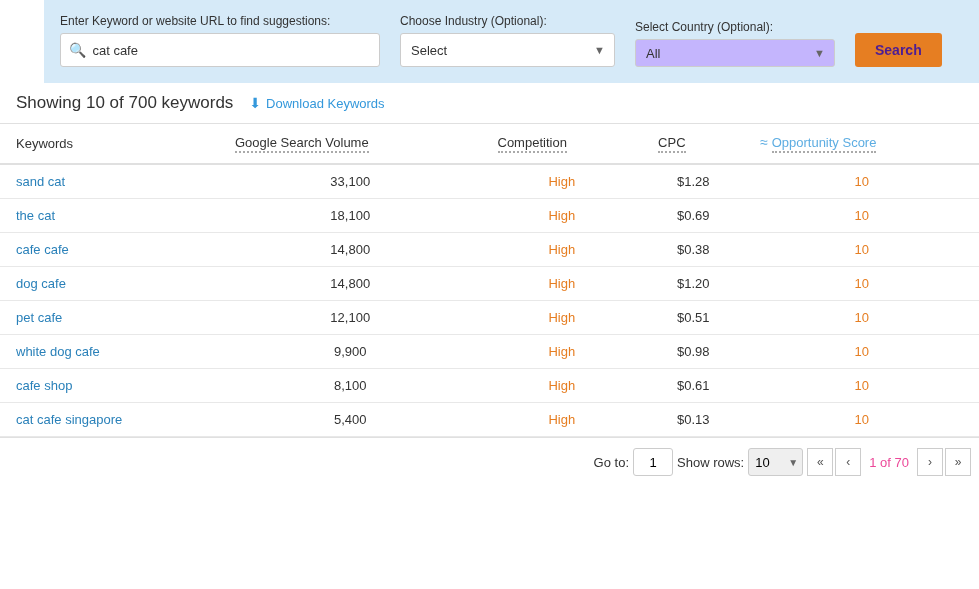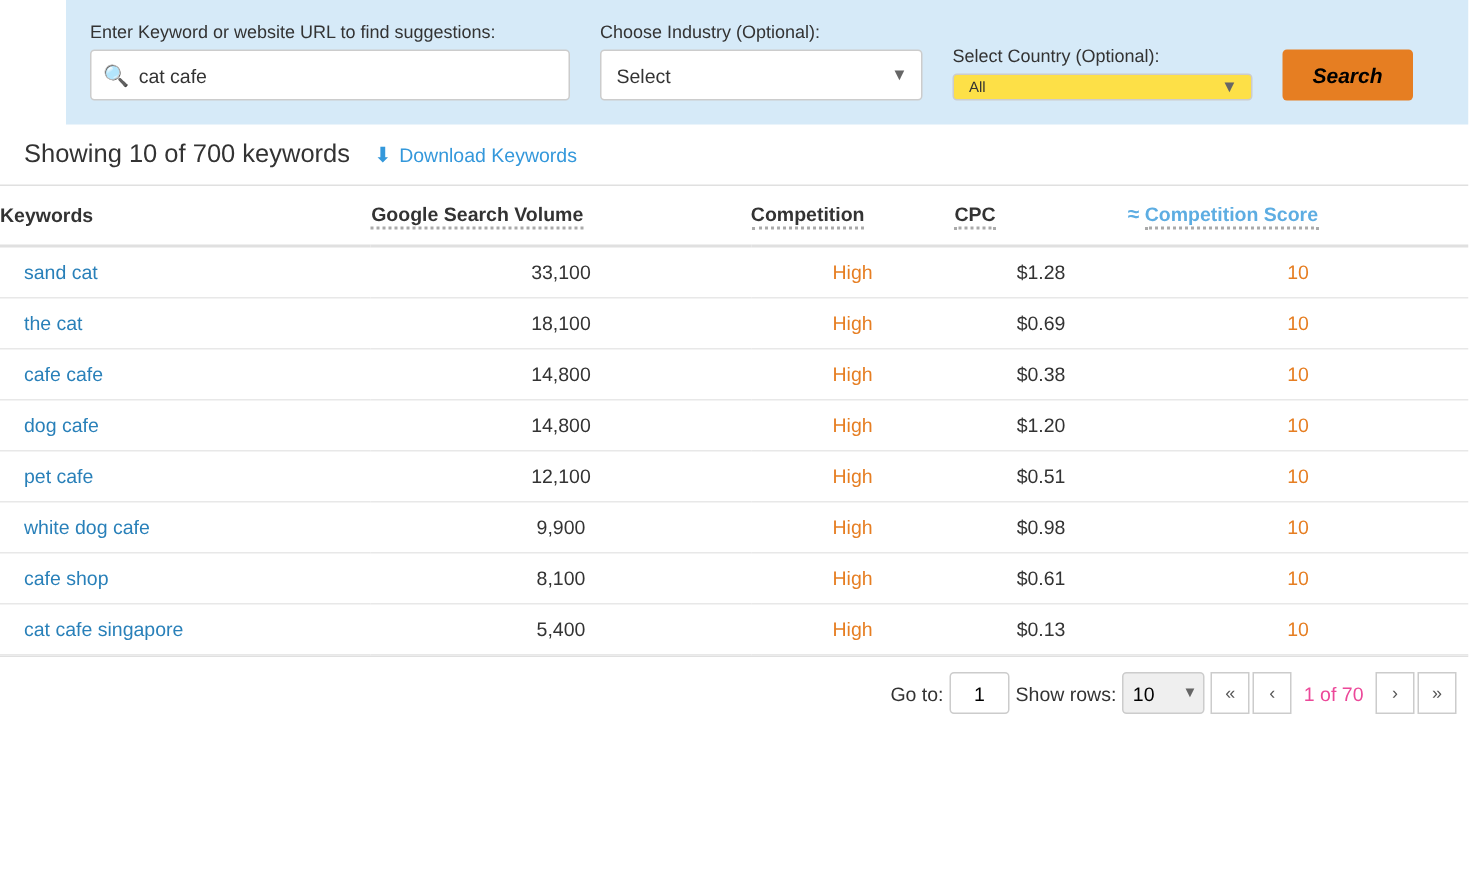--- a/index.html
+++ b/index.html
@@ -79,25 +79,25 @@
       font-size: 11px;
     }
 
     .country-select-wrapper {
       position: relative;
       width: 200px;
     }
 
     .country-select-wrapper select {
       width: 100%;
-      height: 18px;
-      border: 1px solid #ccc;
-      border-radius: 3px;
-      background: #fde047;
-      font-size: 10px;
+      height: 28px;
+      border: 1px solid #ccc;
+      border-radius: 3px;
+      background: #c4b5fd;
+      font-size: 13px;
       padding: 0 28px 0 10px;
       appearance: none;
       -webkit-appearance: none;
       color: #333;
       cursor: pointer;
     }
 
     .country-select-wrapper .chevron {
       position: absolute;
       right: 10px;
@@ -105,28 +105,27 @@
       transform: translateY(-50%);
       pointer-events: none;
       color: #666;
       font-size: 11px;
     }
 
     .search-btn {
       height: 34px;
       padding: 0 20px;
       background: #e67e22;
-      color: #000000;
+      color: #4c1d95;
       border: none;
       border-radius: 3px;
       font-size: 14px;
       font-weight: bold;
       cursor: pointer;
       white-space: nowrap;
-      font-style: italic;
     }
 
     .sub-header {
       display: flex;
       align-items: center;
       padding: 10px 16px;
       gap: 16px;
       border-bottom: 1px solid #e0e0e0;
     }
 
@@ -157,24 +156,24 @@
     table {
       width: 100%;
       border-collapse: collapse;
     }
 
     thead tr {
       border-bottom: 2px solid #e0e0e0;
     }
 
     thead th {
-      padding: 10px 0;
+      padding: 10px 16px;
       text-align: left;
       font-size: 13px;
-      font-weight: bold;
+      font-weight: normal;
       color: #333;
       margin-left: 48px;
     }
 
     thead th.numeric {
     }
 
     thead th .dotted-underline {
       border-bottom: 2px dotted #aaa;
       display: inline-block;
@@ -356,21 +355,21 @@
           <span class="dotted-underline">Google Search Volume</span>
         </th>
         <th class="numeric">
           <span class="dotted-underline">Competition</span>
         </th>
         <th class="numeric">
           <span class="dotted-underline">CPC</span>
         </th>
         <th class="numeric opportunity">
           <span class="wave-icon">≈</span>
-          <span class="dotted-underline">Competition Score</span>
+          <span class="dotted-underline">Opportunity Score</span>
         </th>
       </tr>
     </thead>
     <tbody id="table-body">
         <tr>
       <td class="keyword-cell">sand cat</td>
       <td class="numeric">33,100</td>
       <td class="competition-high">High</td>
       <td class="cpc-cell">$1.28</td>
       <td class="score-cell">10</td>

